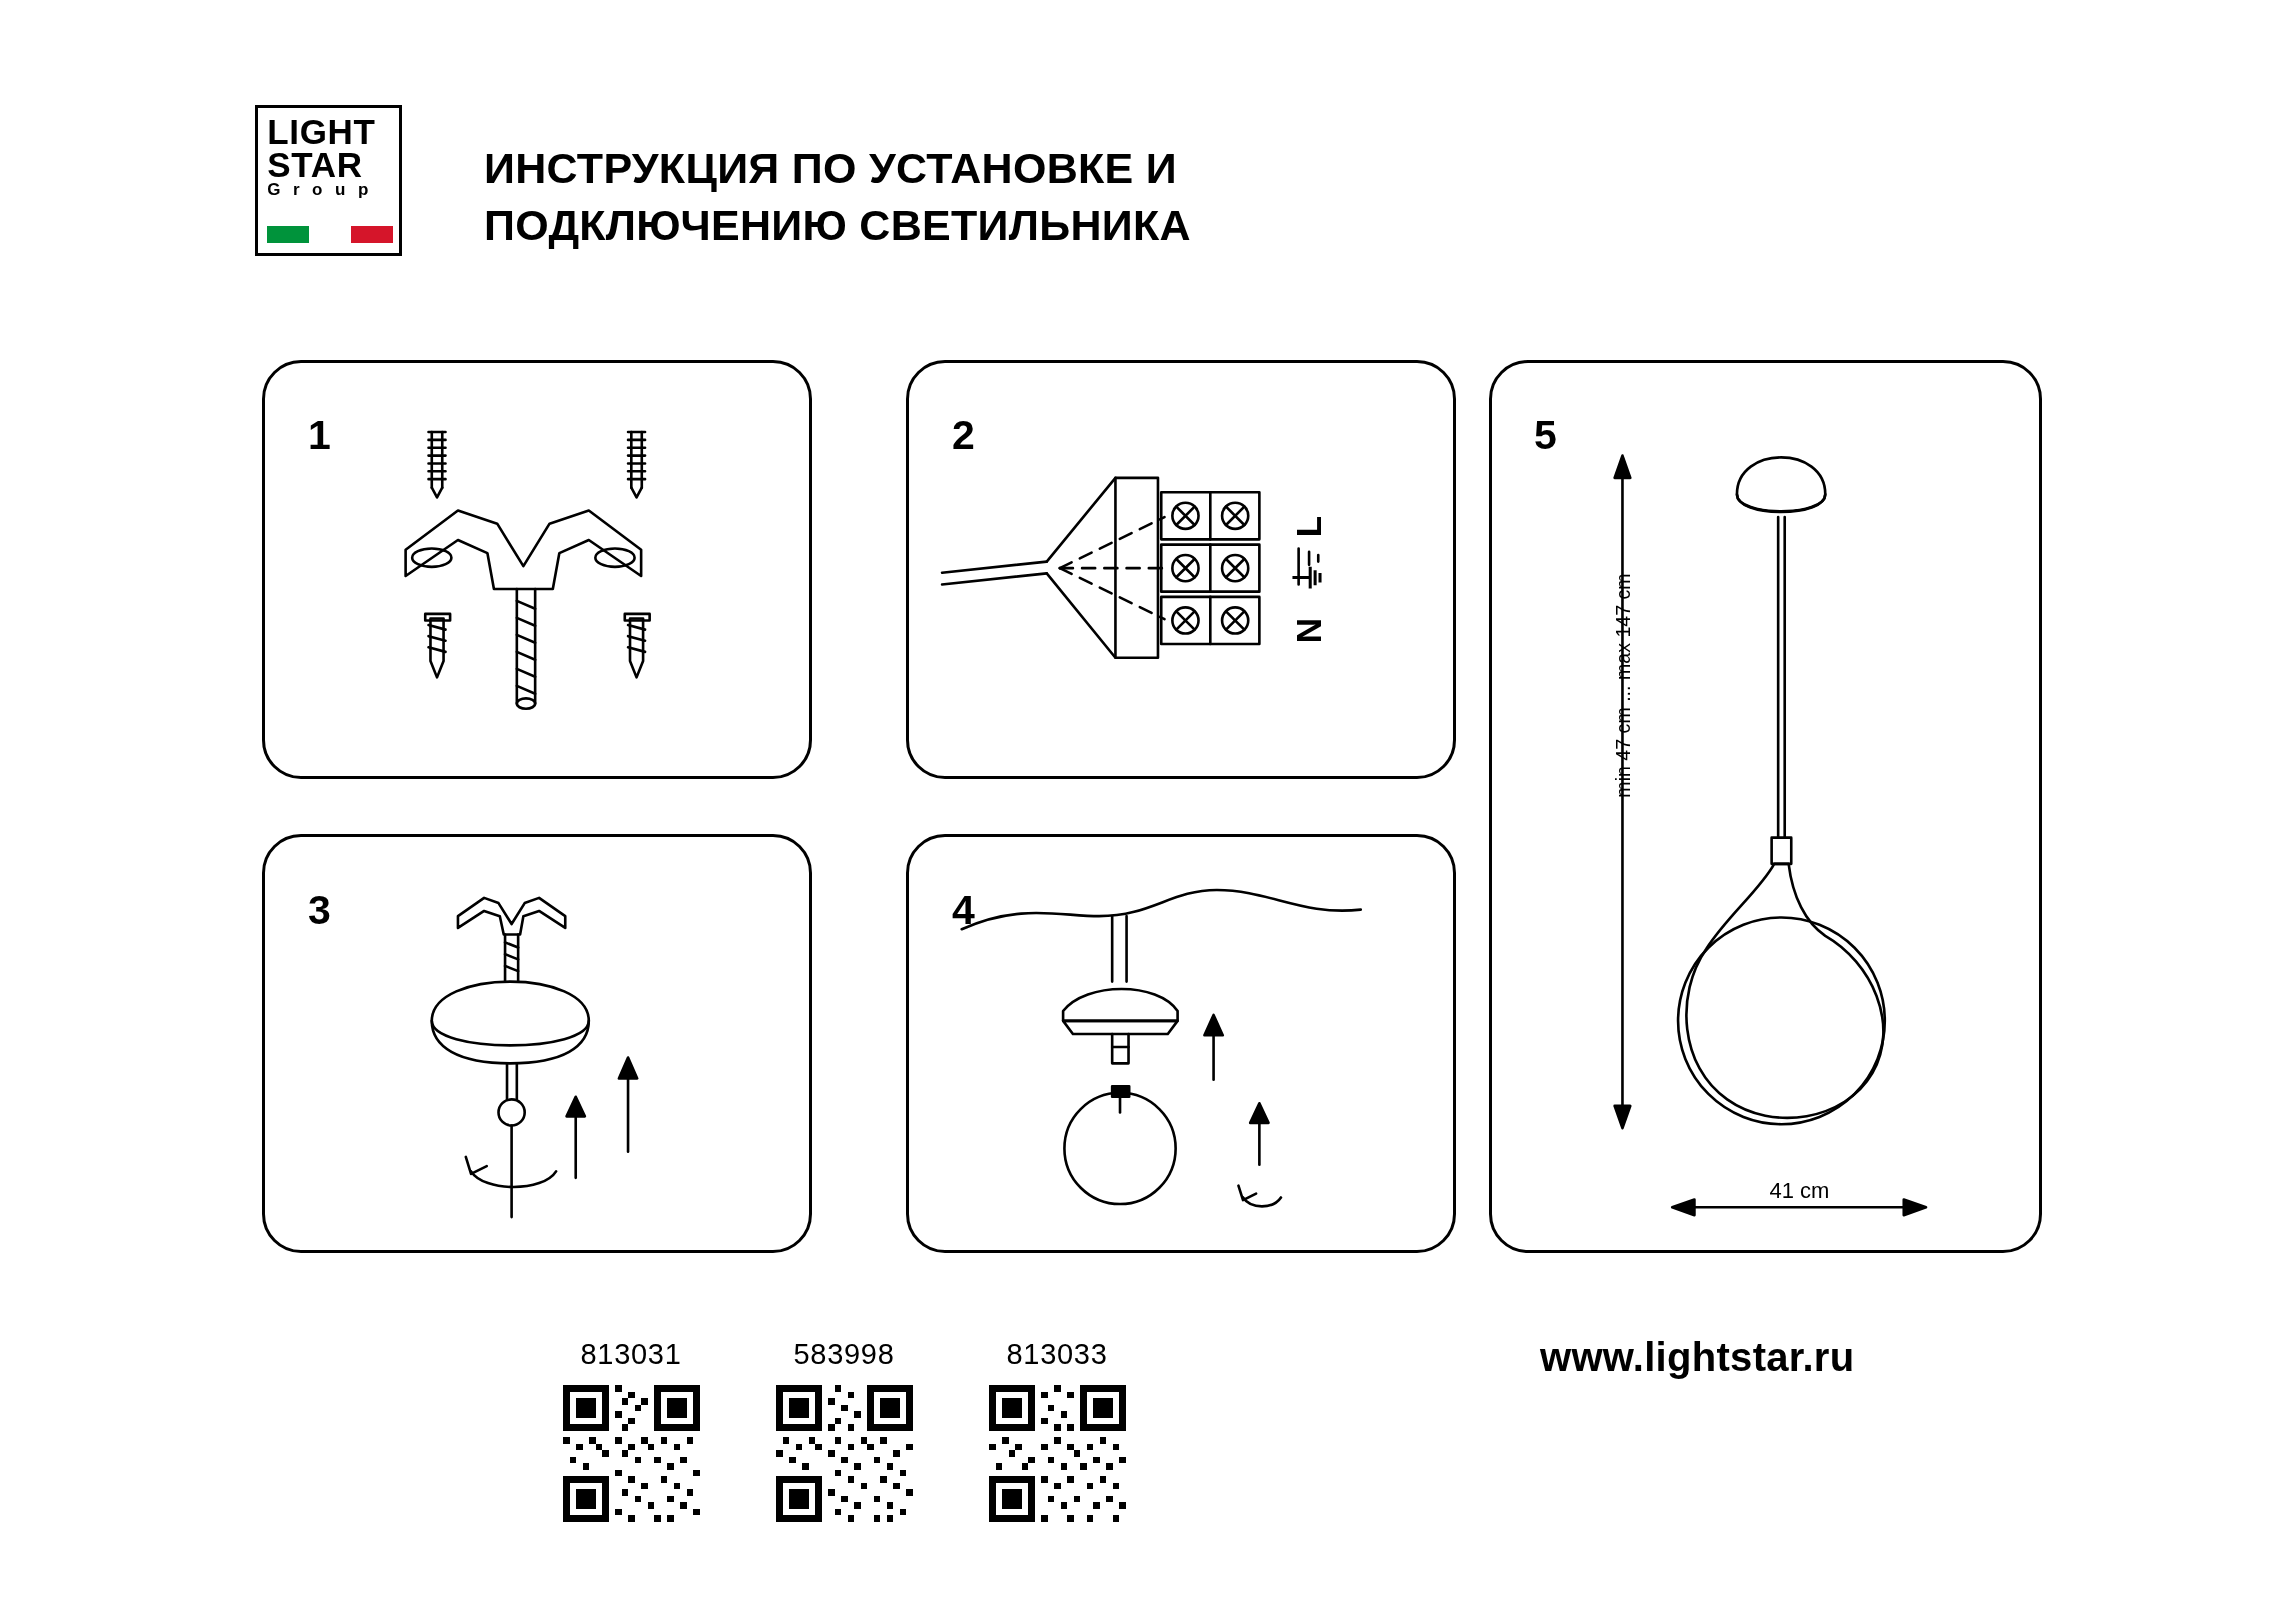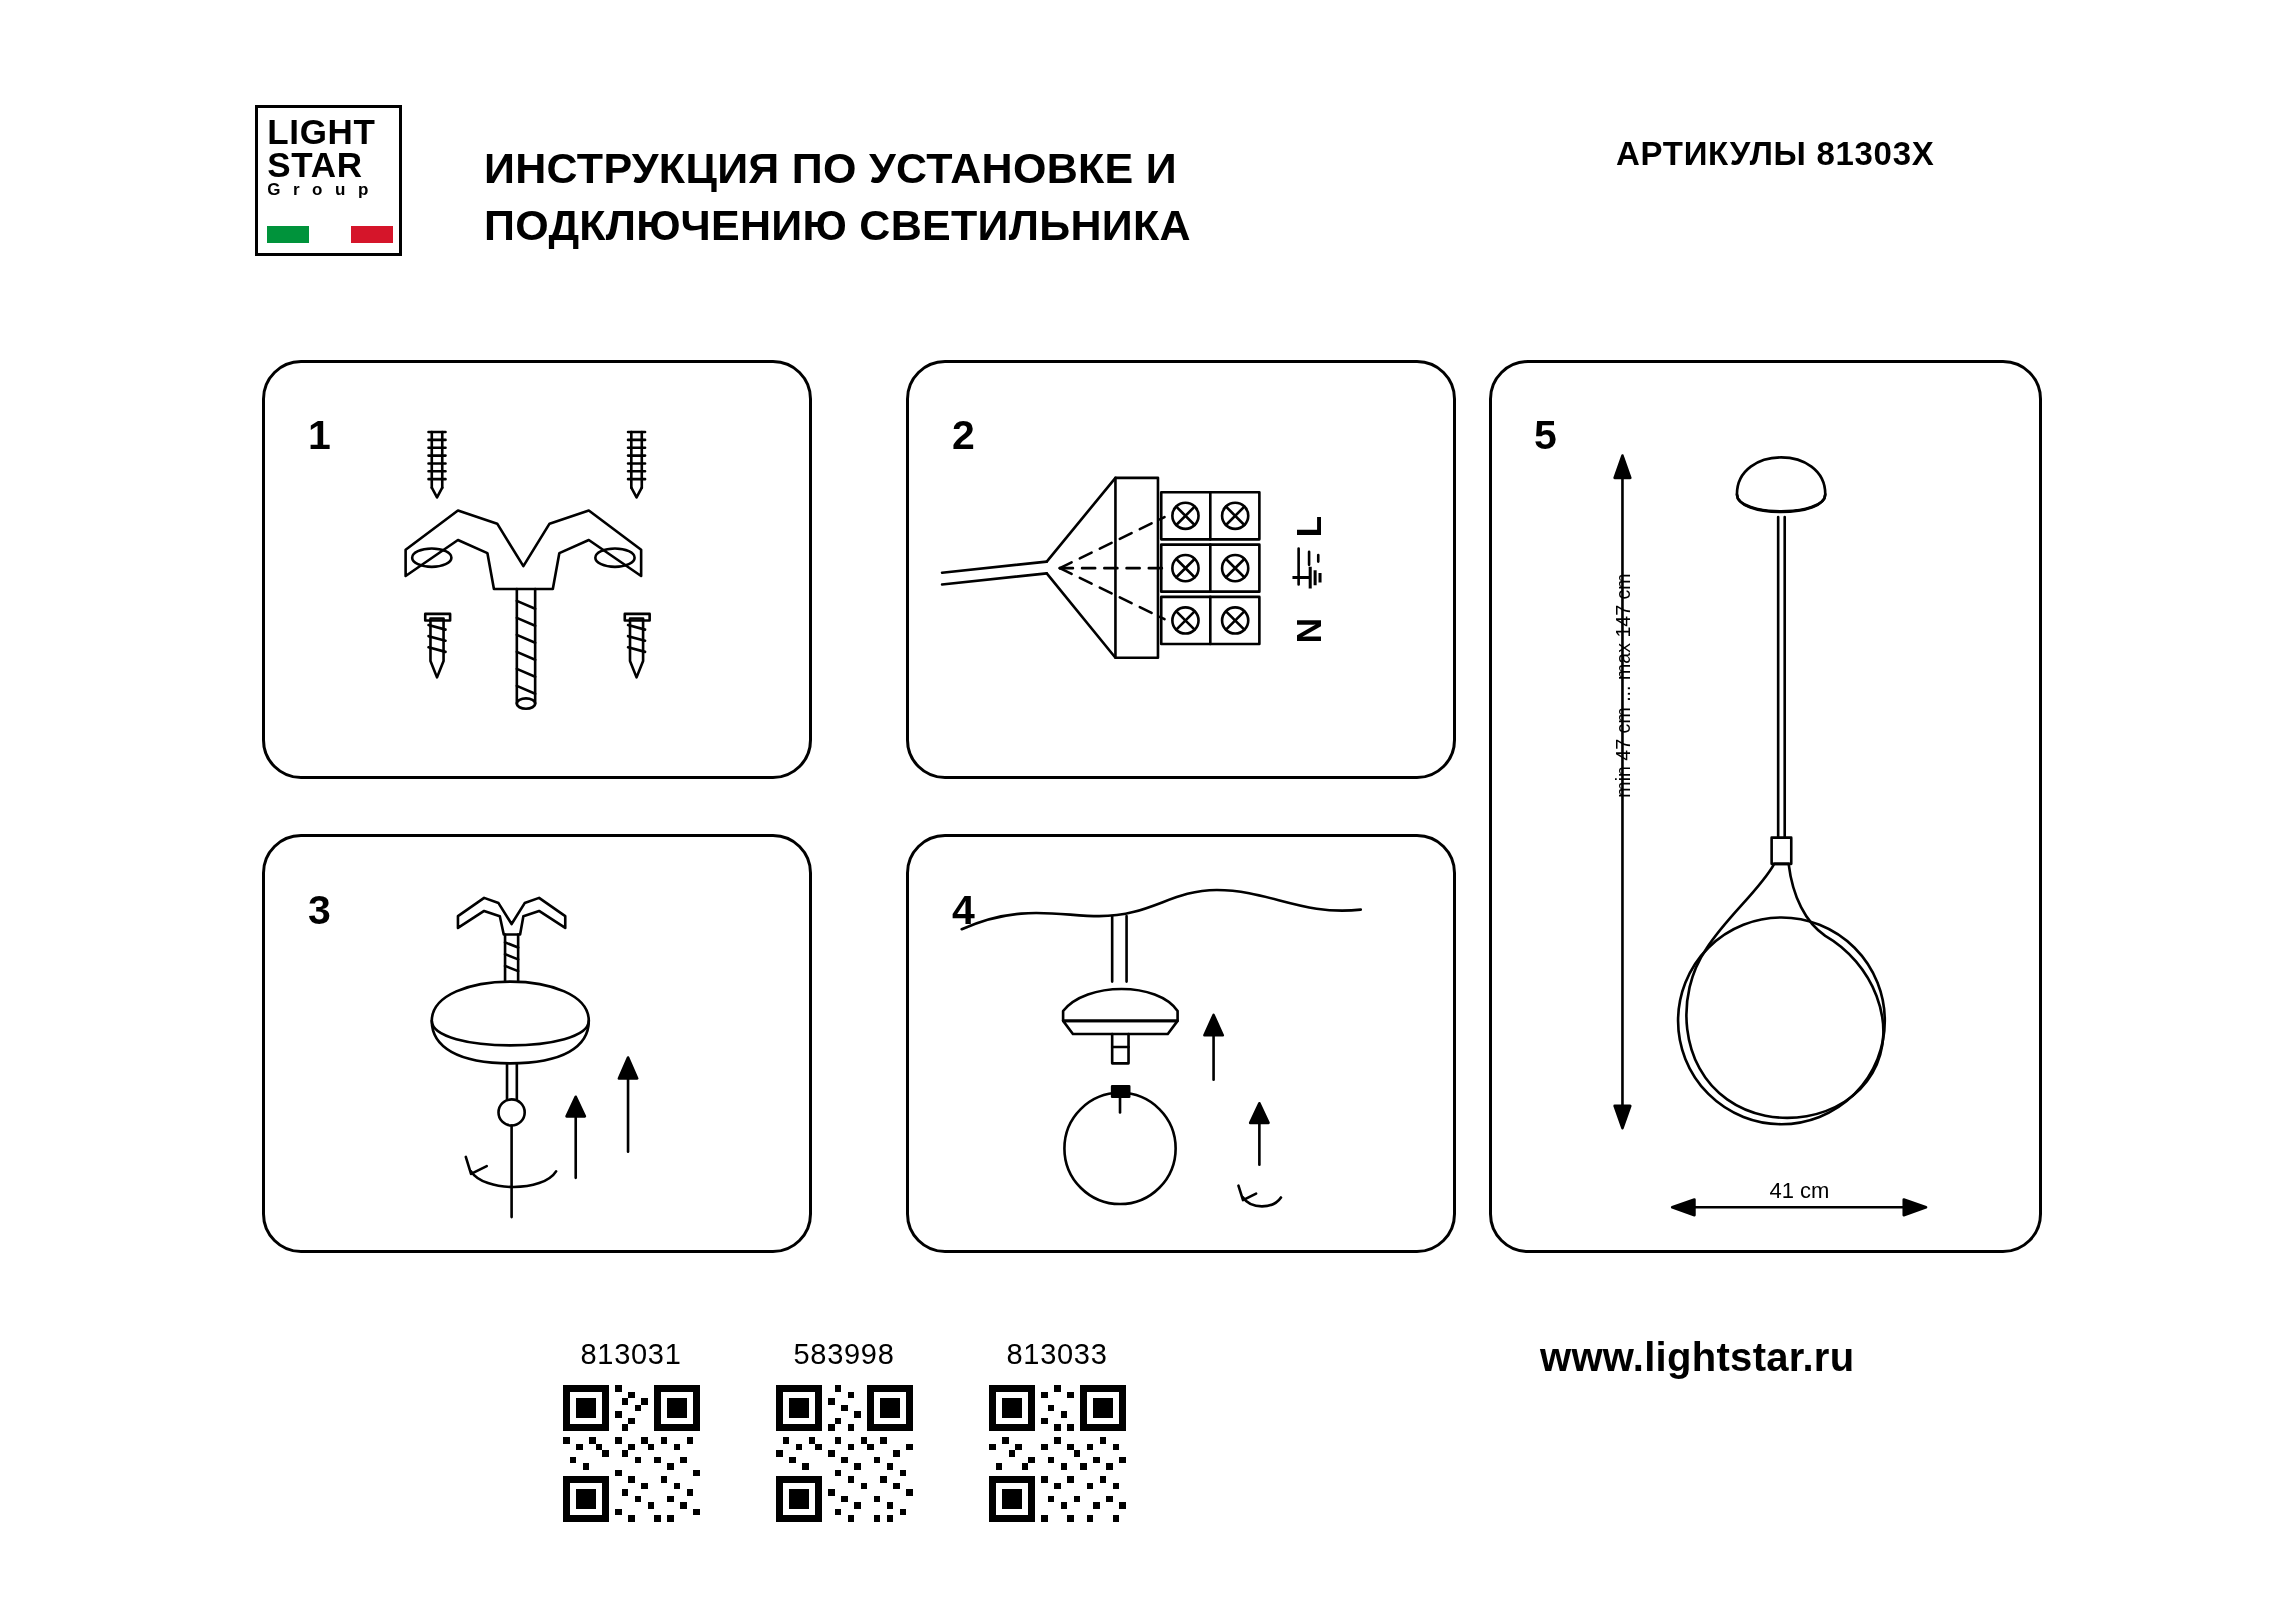--- a/index.html
+++ b/index.html
@@ -156,21 +156,20 @@
     <div class="logo-flag">
       <i class="flag-g"></i>
         <i class="flag-w"></i>
         <i class="flag-r"></i>
     </div>
   </div>
 
   <div class="title-main">ИНСТРУКЦИЯ ПО УСТАНОВКЕ И ПОДКЛЮЧЕНИЮ СВЕТИЛЬНИКА</div>
 
   <div class="title-series">
-    <div>АРТИКУЛЫ 81303Х</div>
   </div>
 </div>
 
 <div class="panel p1"></div>
 <div class="panel p2"></div>
 <div class="panel p3"></div>
 <div class="panel p4"></div>
 <div class="panel p5"></div>
 
 <div class="panel-num n1">1</div>

